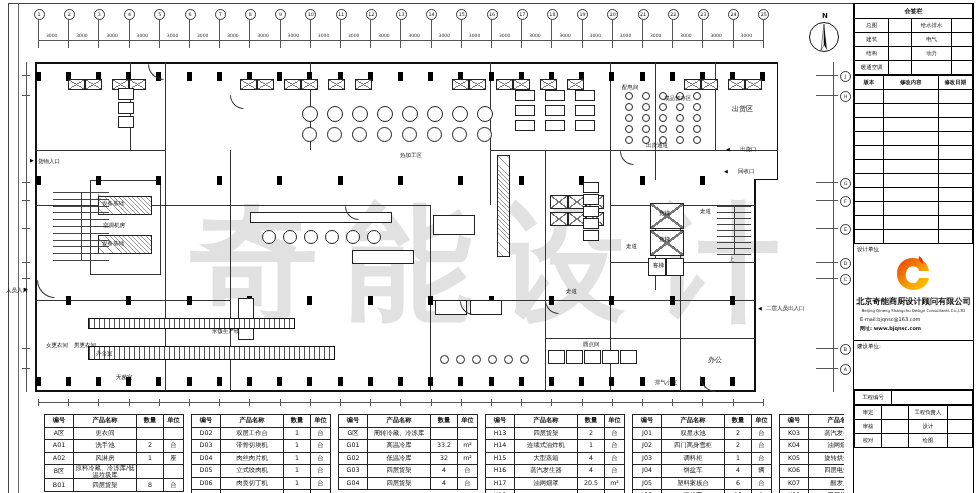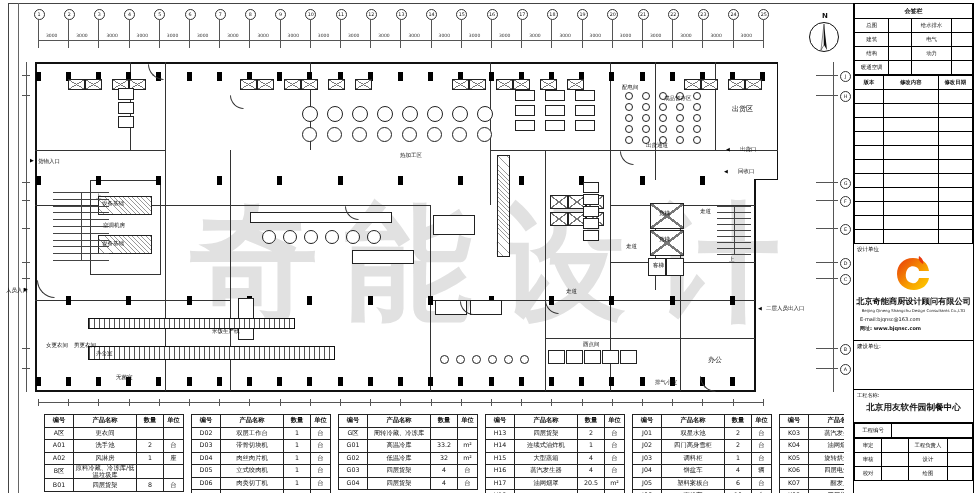--- a/index.html
+++ b/index.html
@@ -861,24 +861,20 @@
         <circle cx="21" cy="20" r="4.5" fill="#fff"></circle>
       </svg>
       <div class="cn">北京奇能商厨设计顾问有限公司</div>
       <div class="en">Beijing Qineng Shangchu Design Consultants Co.,LTD</div>
       <div class="em">E-mail:bjqnsc@163.com</div>
       <div class="ws">网址: www.bjqnsc.com</div>
     </div>
     <div class="bu">
       <div class="bu-label">建设单位:</div>
     </div>
-    <div class="pn">
-      <div class="pn-label">工程名称:</div>
-      <div class="pn-name">北京用友软件园制餐中心</div>
-    </div>
     <table class="tbt">
       <tbody>
           <tr>
         <td style="width:34px;">工程编号</td>
         <td></td>
       </tr>
     </tbody>
       </table>
     <table class="tbt">
       <tbody id="fields-body">

